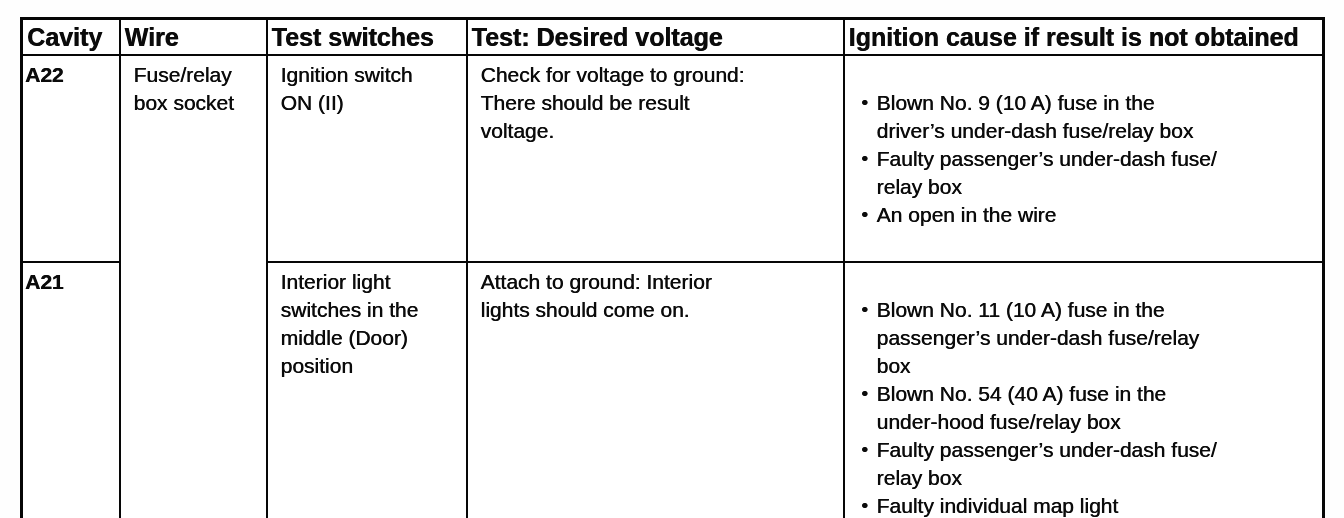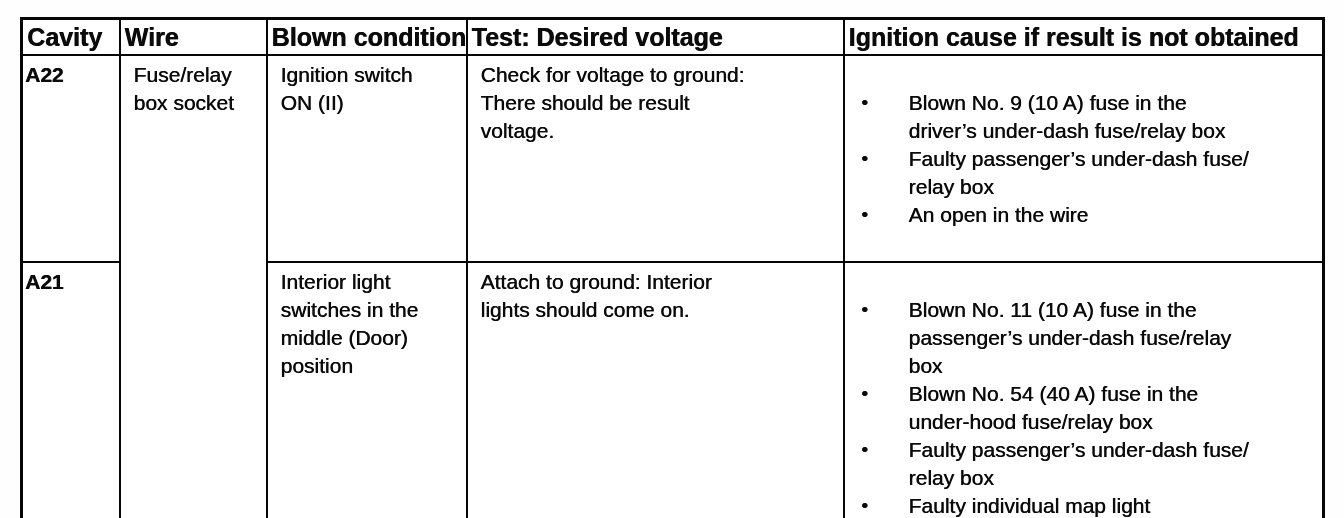--- a/index.html
+++ b/index.html
@@ -77,41 +77,40 @@
     flex: 0 0 24px;
     text-align: center;
     font-size: 19px;
     line-height: 28px;
   }
   ul.cause-list .li-text {
     flex: 1 1 auto;
     white-space: pre-line;
     font-size: 21px;
     line-height: 28px;
-    margin-left: 32px;
   }
   tr.row-a22 { height: 152px; }
 </style>
 </head>
 <body>
 
 <div class="page">
   <table class="trouble-table">
     <colgroup>
       <col style="width:98px">
       <col style="width:147px">
       <col style="width:200px">
       <col style="width:377px">
       <col style="width:480px">
     </colgroup>
     <thead>
       <tr>
         <th class="col-header">Cavity</th>
         <th class="col-header">Wire</th>
-        <th class="col-header">Blown condition</th>
+        <th class="col-header">Test switches</th>
         <th class="col-header">Test: Desired voltage</th>
         <th class="col-header">Ignition cause if result is not obtained</th>
       </tr>
     </thead>
     <tbody>
       <tr class="row-a22">
         <td class="cell cell-cavity">A22</td>
         <td class="cell" rowspan="2">Fuse/relay
 box socket</td>
         <td class="cell">Ignition switch

